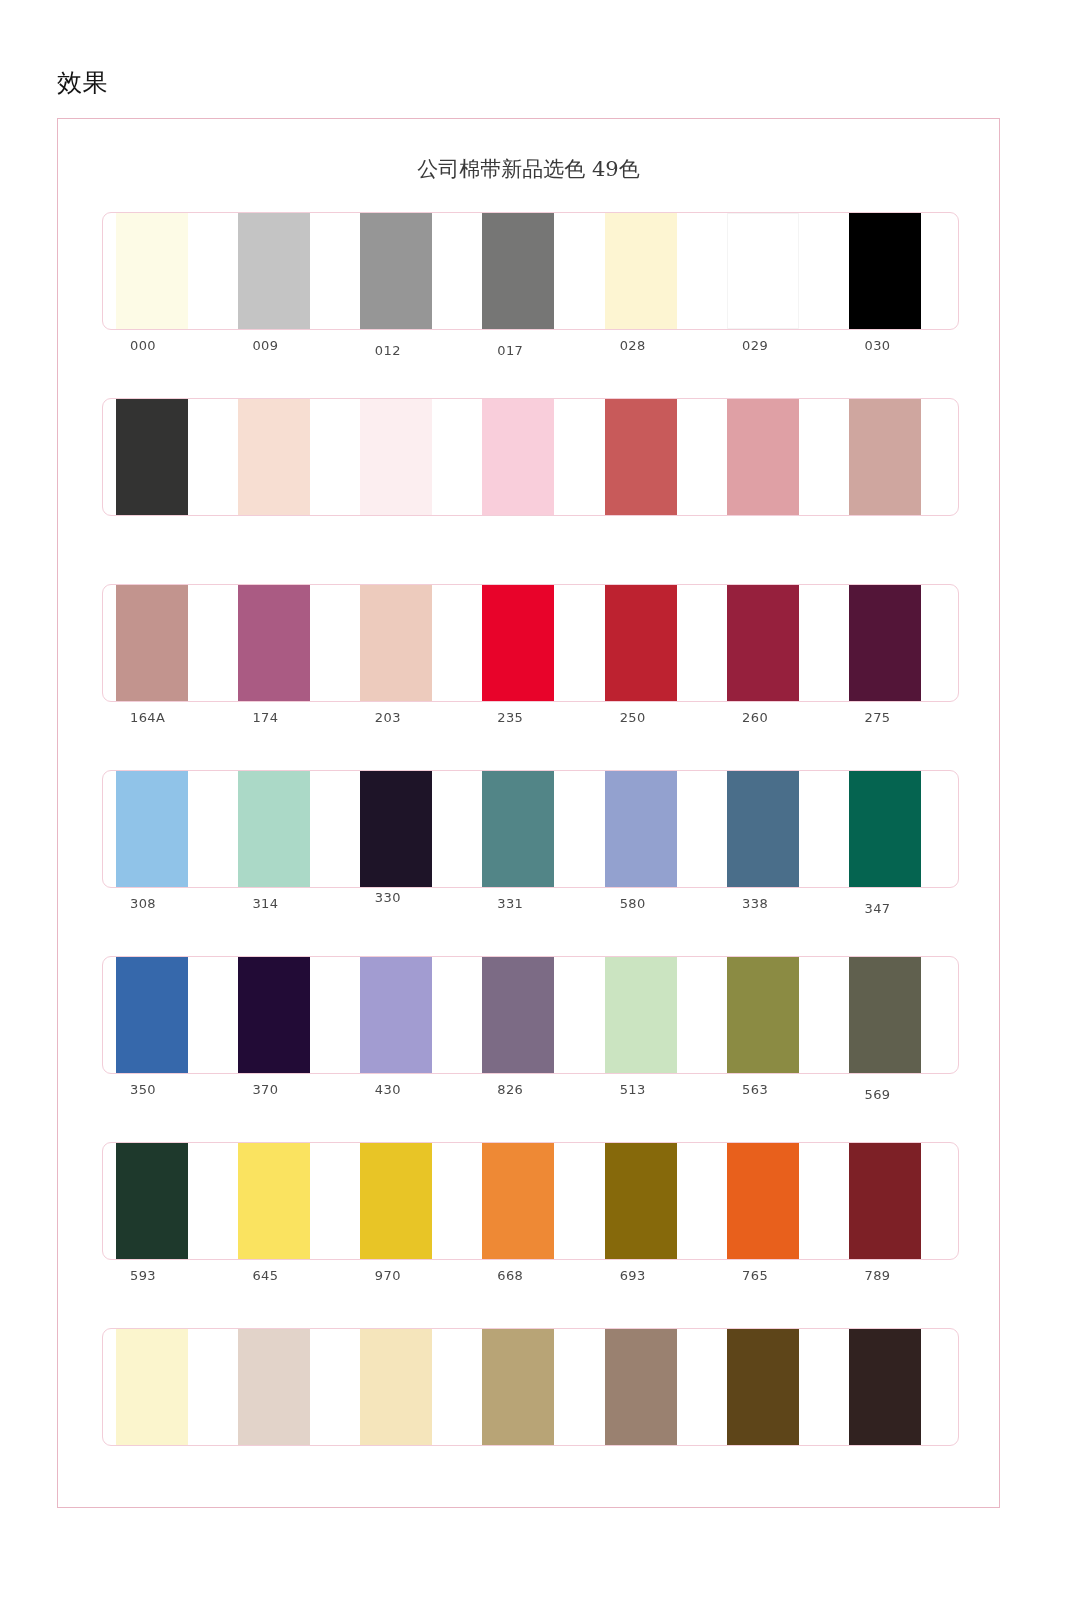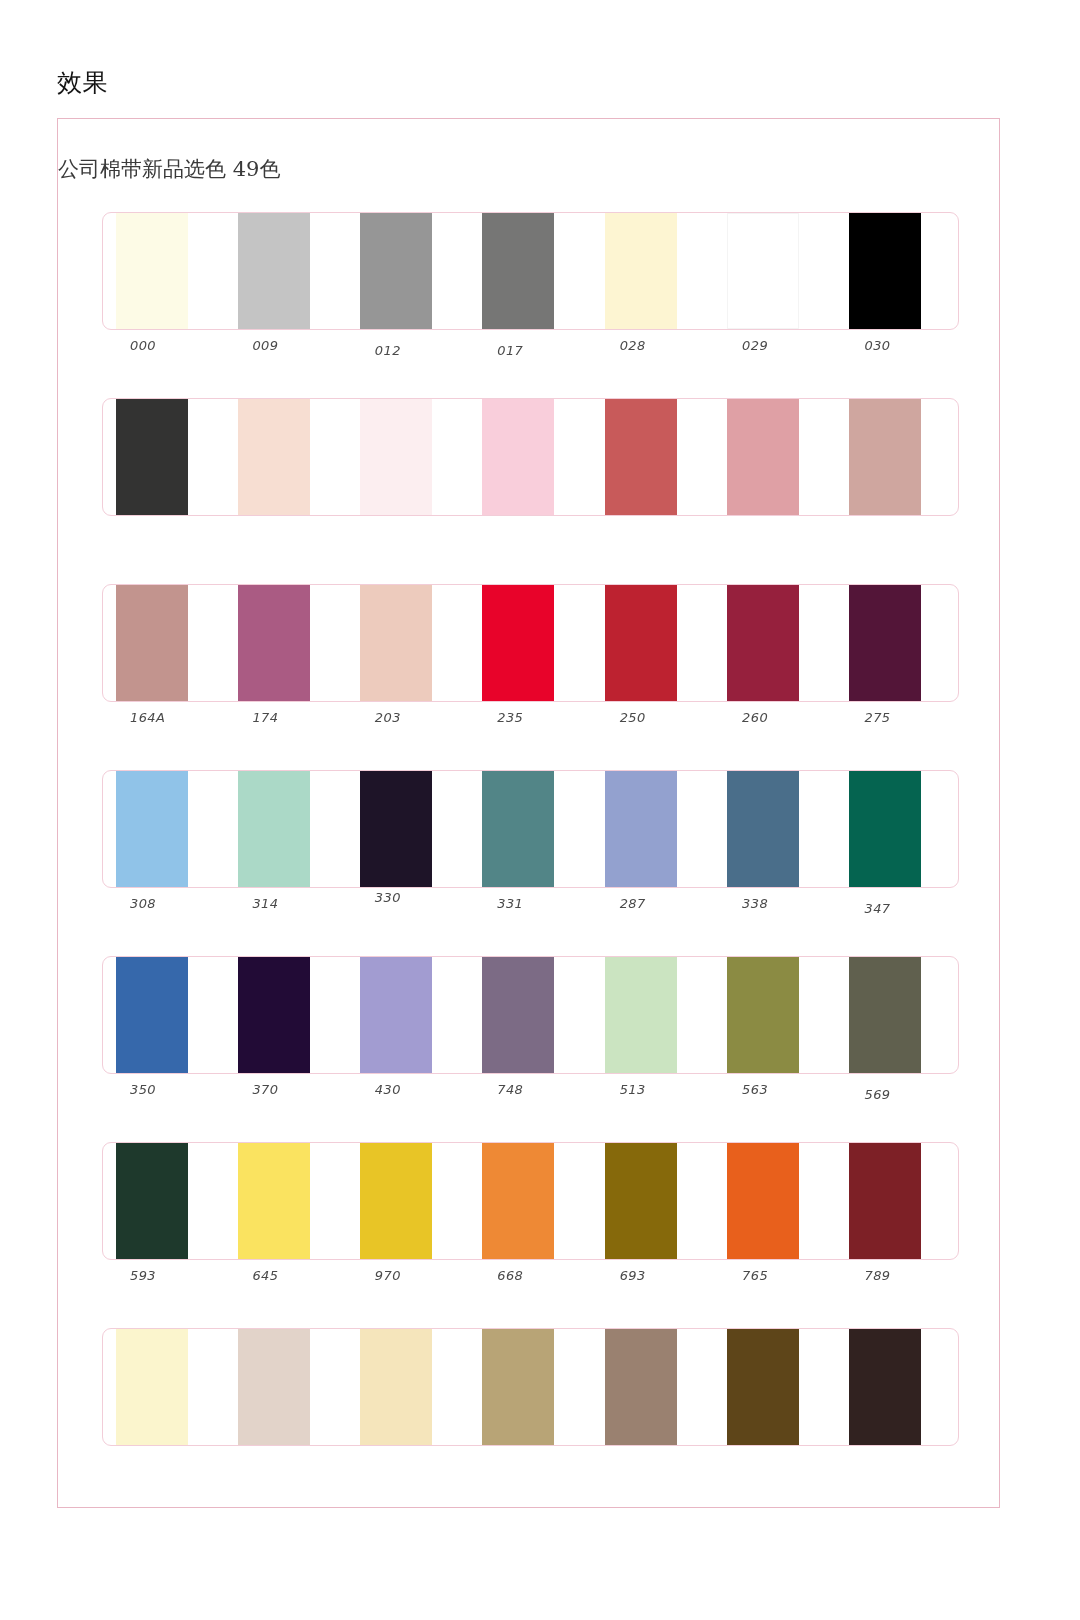--- a/index.html
+++ b/index.html
@@ -36,38 +36,37 @@
     border: 1px solid #e8b6c4;
     box-sizing: border-box;
     background: #ffffff;
   }
 
   .chart-title {
     position: absolute;
     left: 0;
     right: 0;
     top: 37px;
-    text-align: left;
+    text-align: center;
     font-size: 21px;
     line-height: 26px;
     color: #3a3a3a;
     font-family: "DejaVu Serif", "Liberation Serif", serif;
   }
 
   .rows-area {
     position: absolute;
     left: 44px;
     top: 93px;
     width: 857px;
   }
 
   .swatch-row {
     position: relative;
     height: 186px;
-    font-style: italic;
   }
 
   .row-band {
     position: relative;
     height: 118px;
     border: 1px solid #f2cdd8;
     border-radius: 9px;
     box-sizing: border-box;
     background: #ffffff;
     display: flex;
@@ -247,21 +246,21 @@
           </div>
           <div class="swatch-cell">
             <div class="swatch-chip" style="background: rgb(5, 100, 80);"></div>
           </div>
         </div>
         <div class="labels-row">
           <div class="label-cell">308</div>
           <div class="label-cell">314</div>
           <div class="label-cell raised">330</div>
           <div class="label-cell">331</div>
-          <div class="label-cell">287</div>
+          <div class="label-cell">580</div>
           <div class="label-cell">338</div>
           <div class="label-cell lowered">347</div>
         </div>
       </div>
       <div class="swatch-row">
         <div class="row-band">
           <div class="swatch-cell">
             <div class="swatch-chip" style="background: rgb(54, 104, 171);"></div>
           </div>
           <div class="swatch-cell">
@@ -280,21 +279,21 @@
             <div class="swatch-chip" style="background: rgb(139, 139, 67);"></div>
           </div>
           <div class="swatch-cell">
             <div class="swatch-chip" style="background: rgb(96, 96, 78);"></div>
           </div>
         </div>
         <div class="labels-row">
           <div class="label-cell">350</div>
           <div class="label-cell">370</div>
           <div class="label-cell">430</div>
-          <div class="label-cell">748</div>
+          <div class="label-cell">826</div>
           <div class="label-cell">513</div>
           <div class="label-cell">563</div>
           <div class="label-cell lowered">569</div>
         </div>
       </div>
       <div class="swatch-row">
         <div class="row-band">
           <div class="swatch-cell">
             <div class="swatch-chip" style="background: rgb(30, 57, 44);"></div>
           </div>

